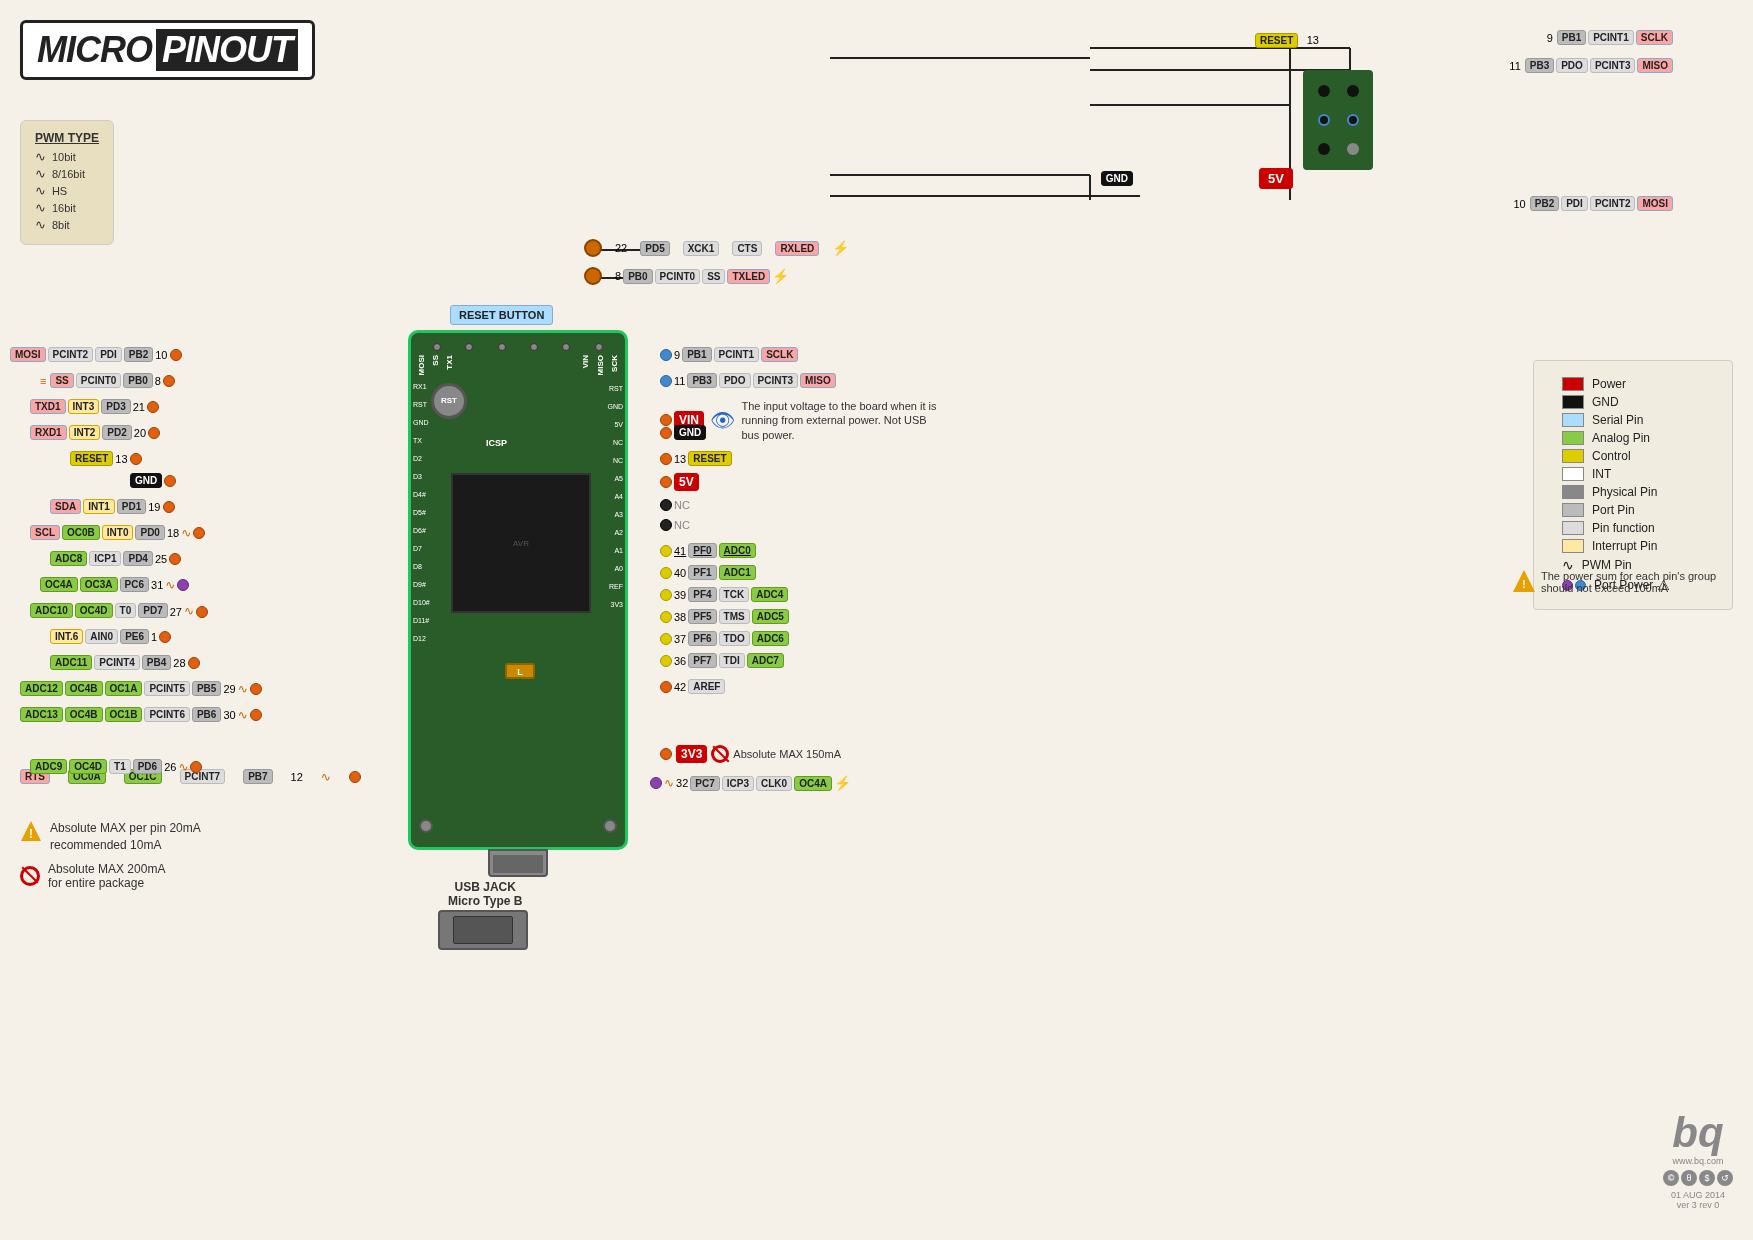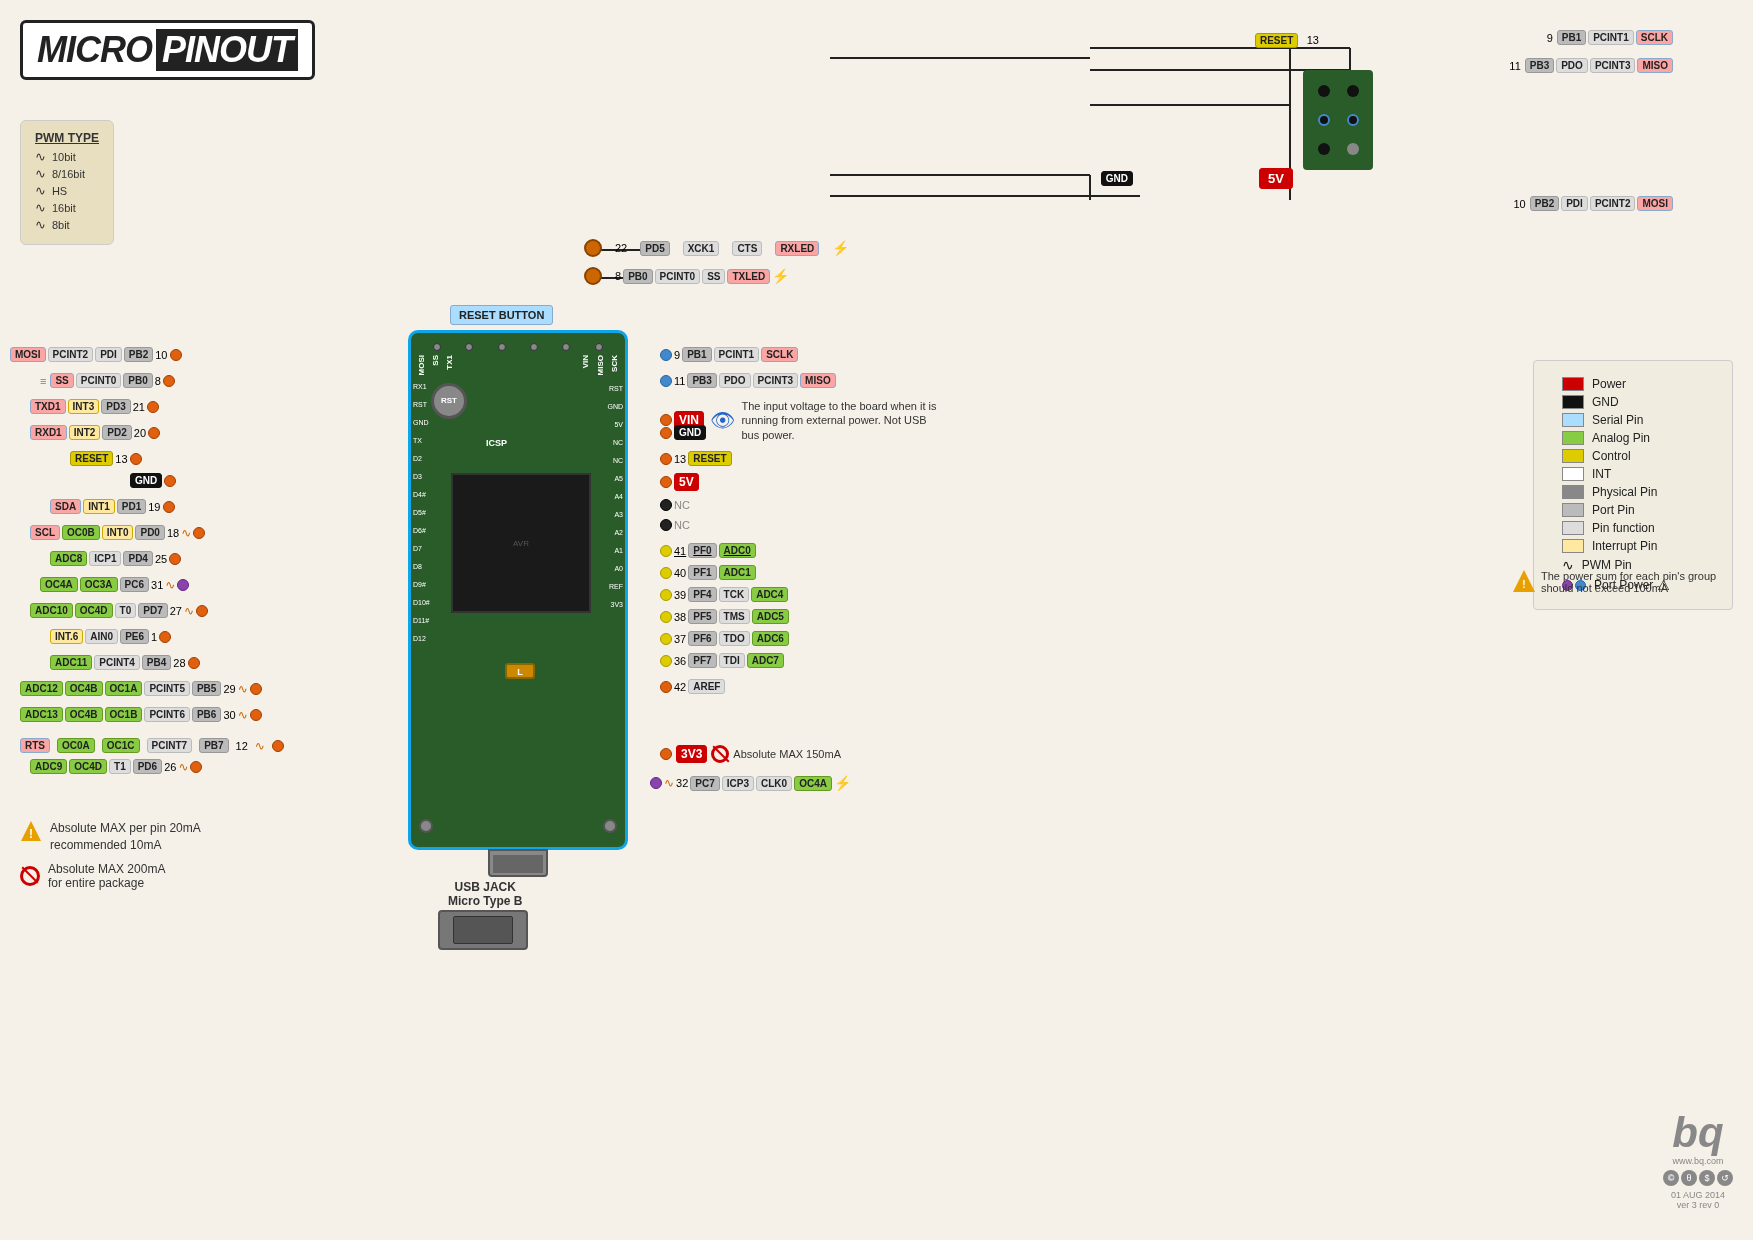--- a/index.html
+++ b/index.html
@@ -287,21 +287,21 @@
   <span style="font-size:11px;">8</span>
   <span class="pin-label pin-port">PB0</span>
   <span class="pin-label pin-function">PCINT0</span>
   <span class="pin-label pin-function">SS</span>
   <span class="pin-label pin-serial">TXLED</span>
   <span style="font-size:14px;color:#ee8800;">⚡</span>
 </div>
 
 <div style="position:absolute;top:305px;left:450px;background:#aaddff;border:1px solid #88aacc;border-radius:3px;padding:3px 8px;font-size:11px;font-weight:bold;color:#222;">RESET BUTTON</div>
 
-<div style="position:absolute;top:330px;left:408px;width:220px;height:520px;background:#2a5c2a;border-radius:10px;border:3px solid #0ea5e9;">
+<div style="position:absolute;top:330px;left:408px;width:220px;height:520px;background:#2a5c2a;border-radius:10px;border:3px solid #22c55e;">
 
   <div style="position:absolute;top:10px;left:0;right:0;display:flex;justify-content:space-around;padding:0 10px;">
     <div style="width:8px;height:8px;background:#888;border-radius:50%;border:1px solid #333;"></div>
     <div style="width:8px;height:8px;background:#888;border-radius:50%;border:1px solid #333;"></div>
     <div style="width:8px;height:8px;background:#888;border-radius:50%;border:1px solid #333;"></div>
     <div style="width:8px;height:8px;background:#888;border-radius:50%;border:1px solid #333;"></div>
     <div style="width:8px;height:8px;background:#888;border-radius:50%;border:1px solid #333;"></div>
     <div style="width:8px;height:8px;background:#888;border-radius:50%;border:1px solid #333;"></div>
   </div>
 
@@ -446,21 +446,21 @@
 
 <div style="position:absolute;top:577px;left:40px;display:flex;gap:2px;align-items:center;">
   <span class="pin-label pin-analog">OC4A</span>
   <span class="pin-label pin-analog">OC3A</span>
   <span class="pin-label pin-port">PC6</span>
   <span style="font-size:11px;">31</span>
   <span style="font-size:12px;color:#cc6600;">∿</span>
   <div style="width:12px;height:12px;background:#8844aa;border-radius:50%;border:1px solid #662288;"></div>
 </div>
 
-<div style="position:absolute;top:603px;left:30px;display:flex;gap:2px;align-items:center;">
+<div style="position:absolute;top:603px;left:30px;display:flex;gap:2px;align-items:flex-end;">
   <span class="pin-label pin-analog">ADC10</span>
   <span class="pin-label pin-analog">OC4D</span>
   <span class="pin-label pin-function">T0</span>
   <span class="pin-label pin-port">PD7</span>
   <span style="font-size:11px;">27</span>
   <span style="font-size:12px;color:#cc6600;">∿</span>
   <div style="width:12px;height:12px;background:#e06010;border-radius:50%;border:1px solid #a04000;"></div>
 </div>
 
 <div style="position:absolute;top:629px;left:50px;display:flex;gap:2px;align-items:center;">
@@ -494,21 +494,21 @@
   <span class="pin-label pin-analog">ADC13</span>
   <span class="pin-label pin-analog">OC4B</span>
   <span class="pin-label pin-analog">OC1B</span>
   <span class="pin-label pin-function">PCINT6</span>
   <span class="pin-label pin-port">PB6</span>
   <span style="font-size:11px;">30</span>
   <span style="font-size:12px;color:#cc6600;">∿</span>
   <div style="width:12px;height:12px;background:#e06010;border-radius:50%;border:1px solid #a04000;"></div>
 </div>
 
-<div style="position:absolute;top:738px;left:20px;display:flex;gap:7px;align-items:center;">
+<div style="position:absolute;top:769px;left:20px;display:flex;gap:18px;align-items:center;">
   <span class="pin-label pin-serial">RTS</span>
   <span class="pin-label pin-analog">OC0A</span>
   <span class="pin-label pin-analog">OC1C</span>
   <span class="pin-label pin-function">PCINT7</span>
   <span class="pin-label pin-port">PB7</span>
   <span style="font-size:11px;">12</span>
   <span style="font-size:12px;color:#cc6600;">∿</span>
   <div style="width:12px;height:12px;background:#e06010;border-radius:50%;border:1px solid #a04000;"></div>
 </div>
 

